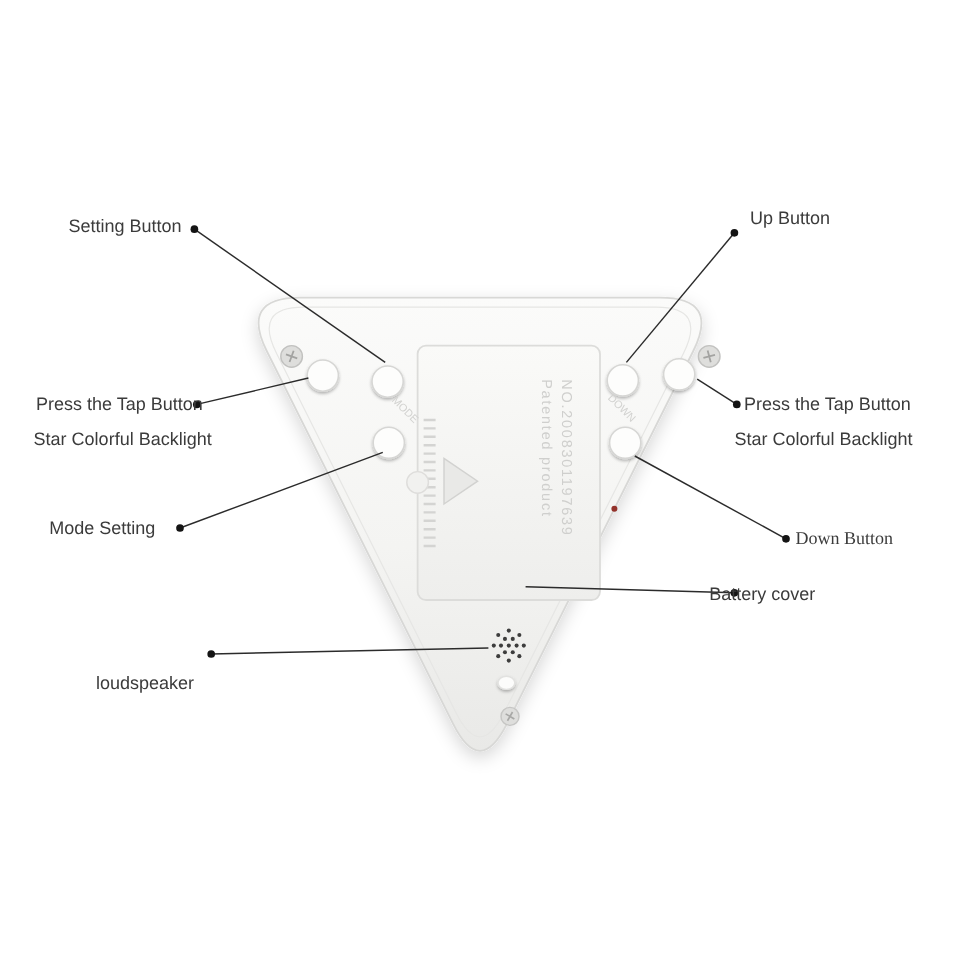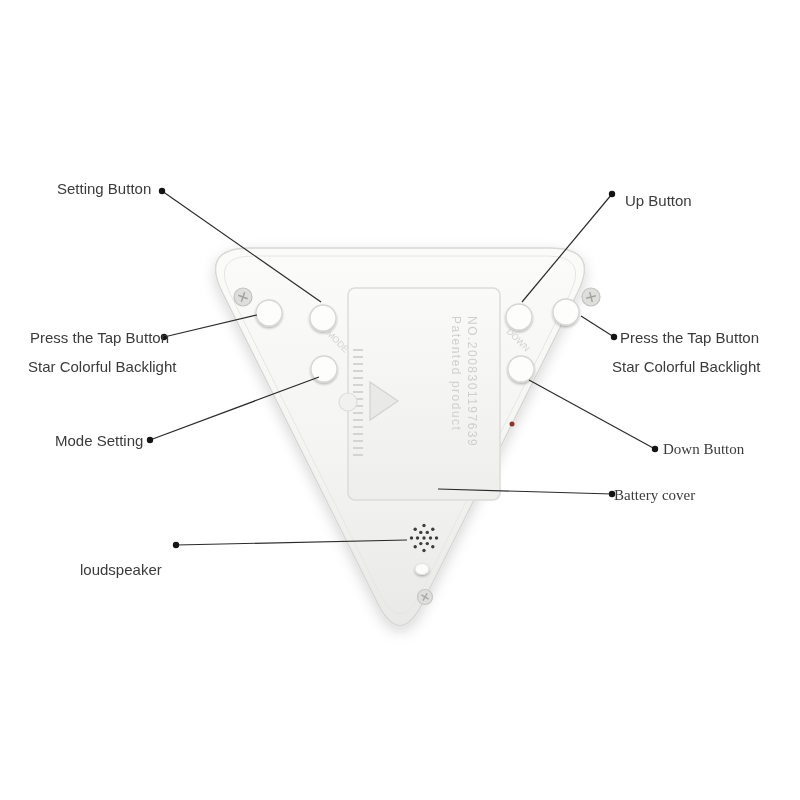--- a/index.html
+++ b/index.html
@@ -121,29 +121,29 @@
       <line class="callout" x1="612" y1="494" x2="438" y2="489"></line>
       <circle class="dot" cx="612" cy="494" r="3.2"></circle>
 
       <line class="callout" x1="176" y1="545" x2="407" y2="540"></line>
       <circle class="dot" cx="176" cy="545" r="3.2"></circle>
     </g>
   </svg>
 
   <div class="label" style="left:57px;top:180px;">Setting Button</div>
 
-  <div class="label" style="left:625px;top:192px;">Up Button</div>
+  <div class="label" style="left:625px;top:174px;">Up Button</div>
 
   <div class="label" style="left:30px;top:329px;">Press the Tap Button</div>
   <div class="label" style="left:28px;top:358px;">Star Colorful Backlight</div>
 
   <div class="label" style="left:620px;top:329px;">Press the Tap Button</div>
   <div class="label" style="left:612px;top:358px;">Star Colorful Backlight</div>
 
-  <div class="label" style="left:55px;top:432px;">Mode Setting</div>
+  <div class="label" style="left:41px;top:432px;">Mode Setting</div>
 
   <div class="label" style="left:663px;top:441px;font-family:Liberation Serif, serif;">Down Button</div>
 
-  <div class="label" style="left:614px;top:487px;font-family:Liberation Serif, serif;">Battery cover</div>
+  <div class="label" style="left:591px;top:487px;">Battery cover</div>
 
   <div class="label" style="left:80px;top:561px;">loudspeaker</div>
 
 </div>
 
 </body></html>

